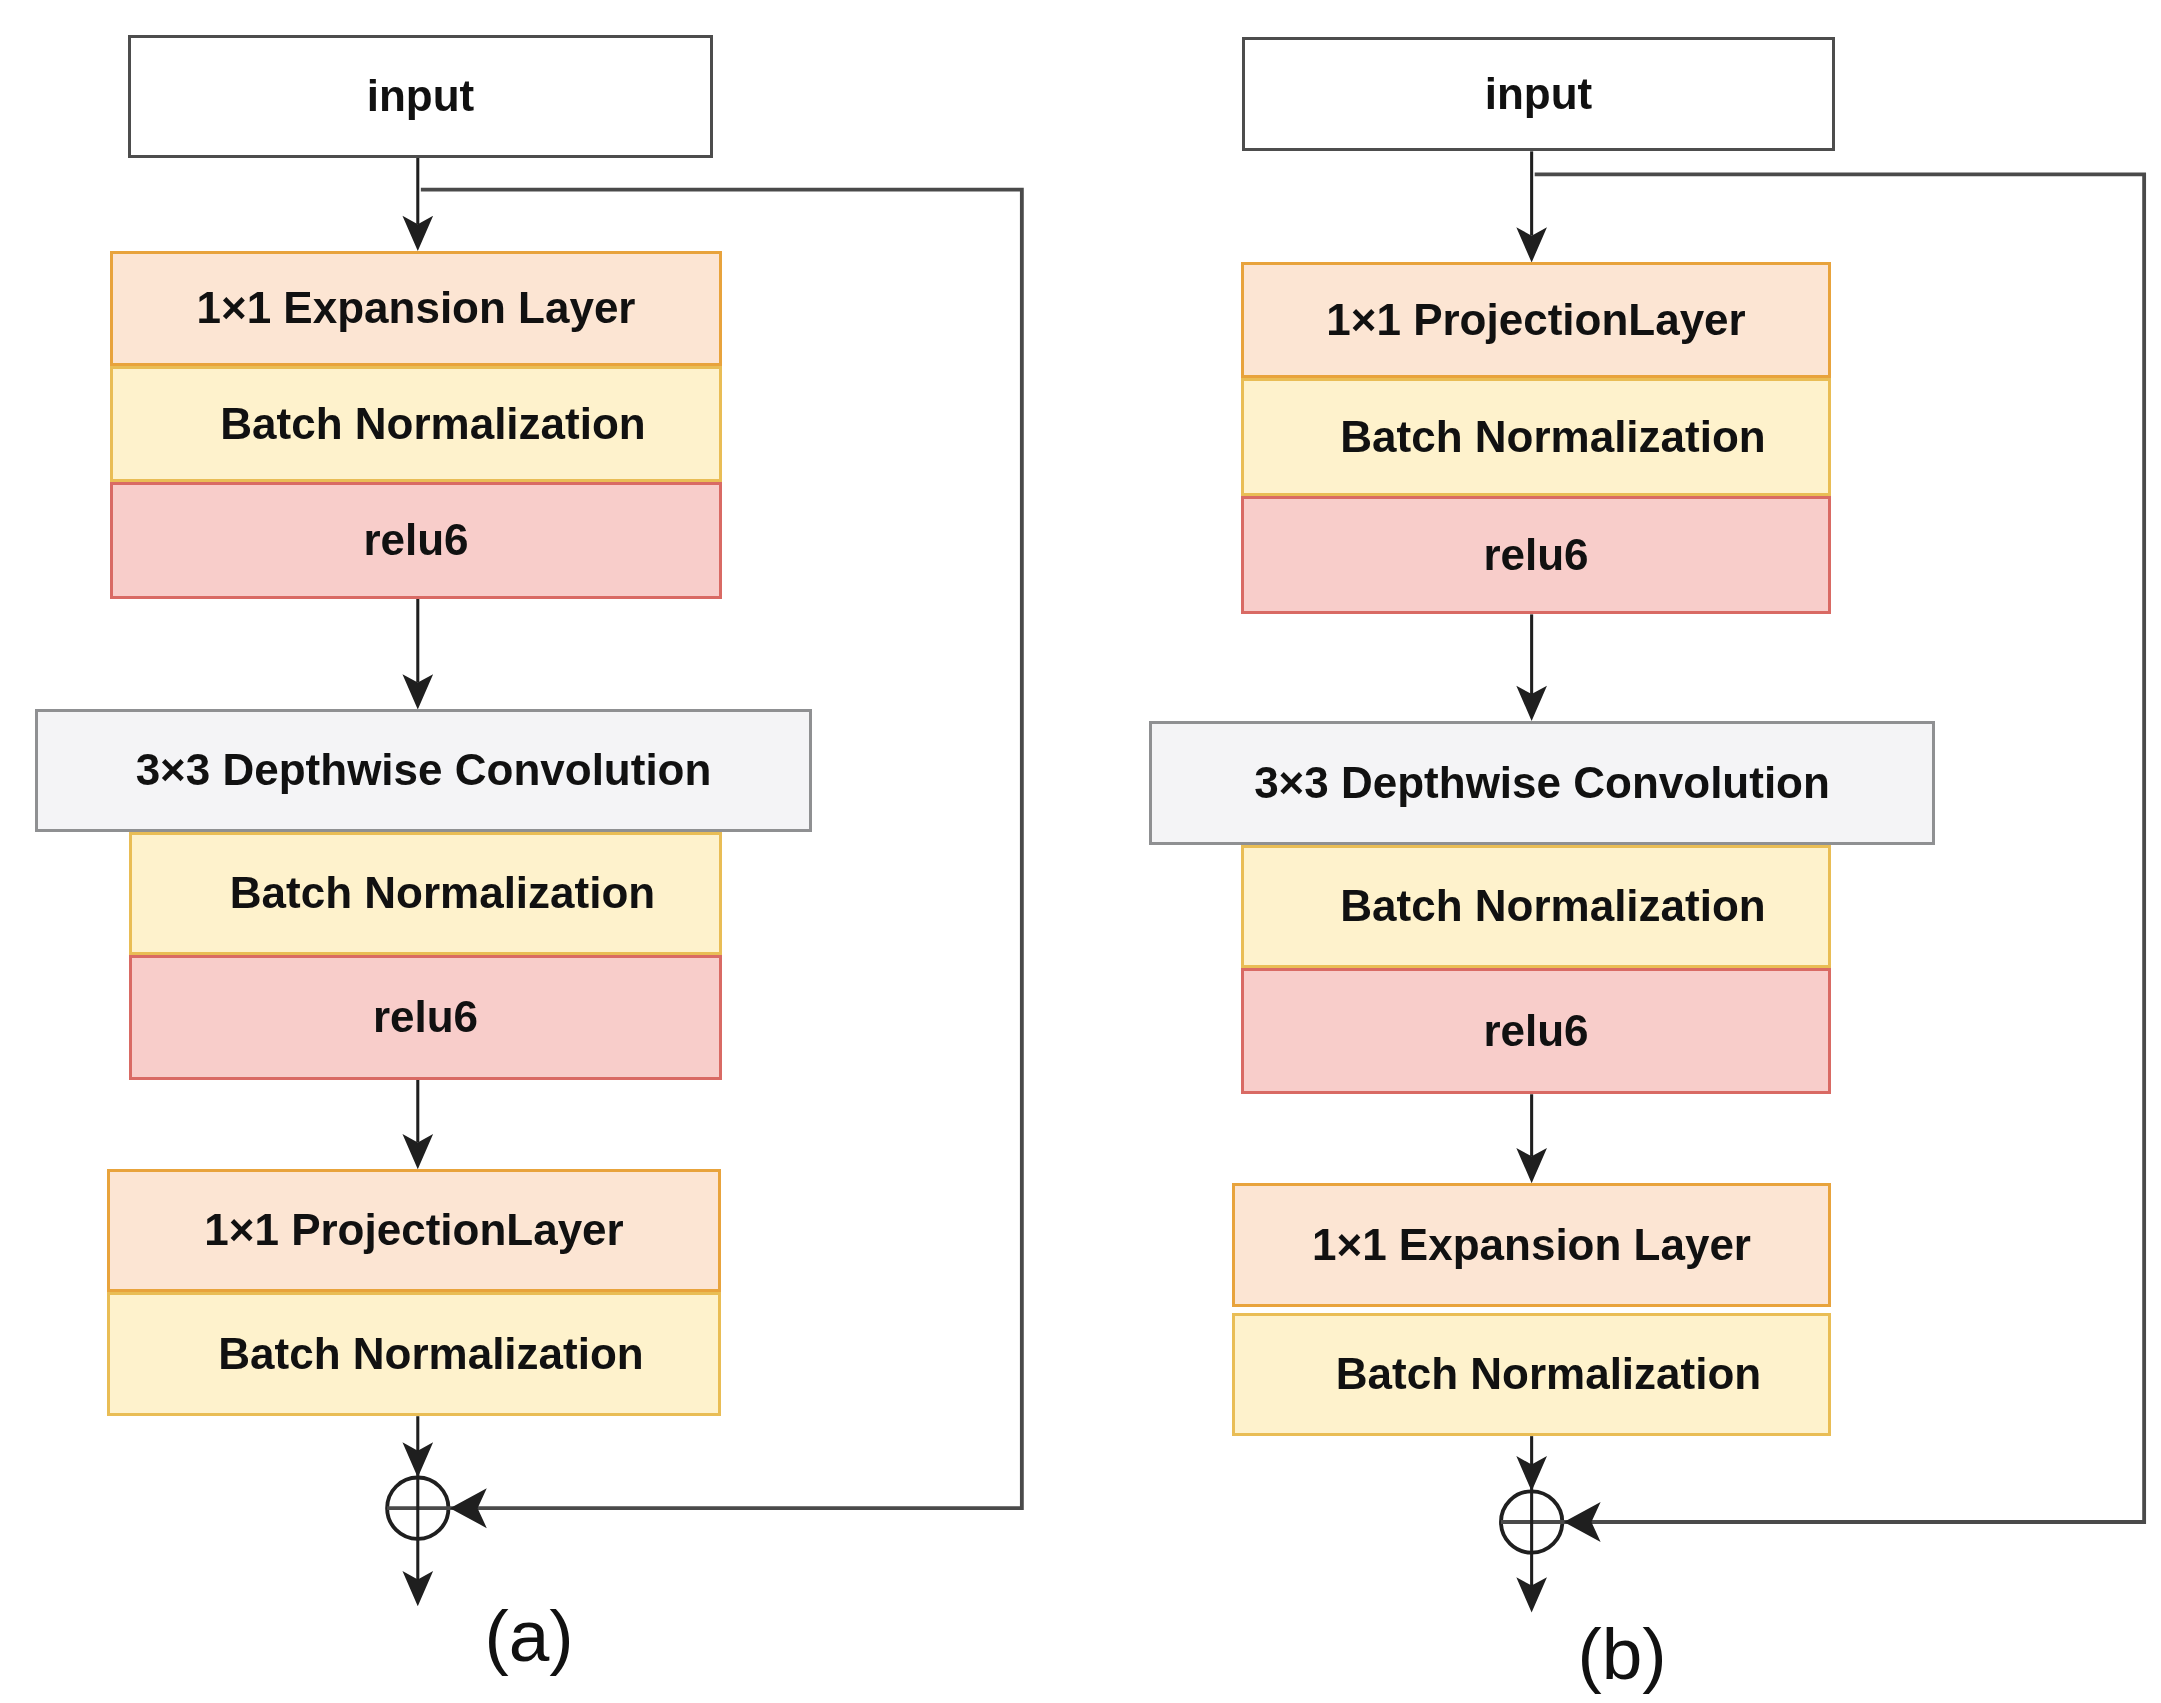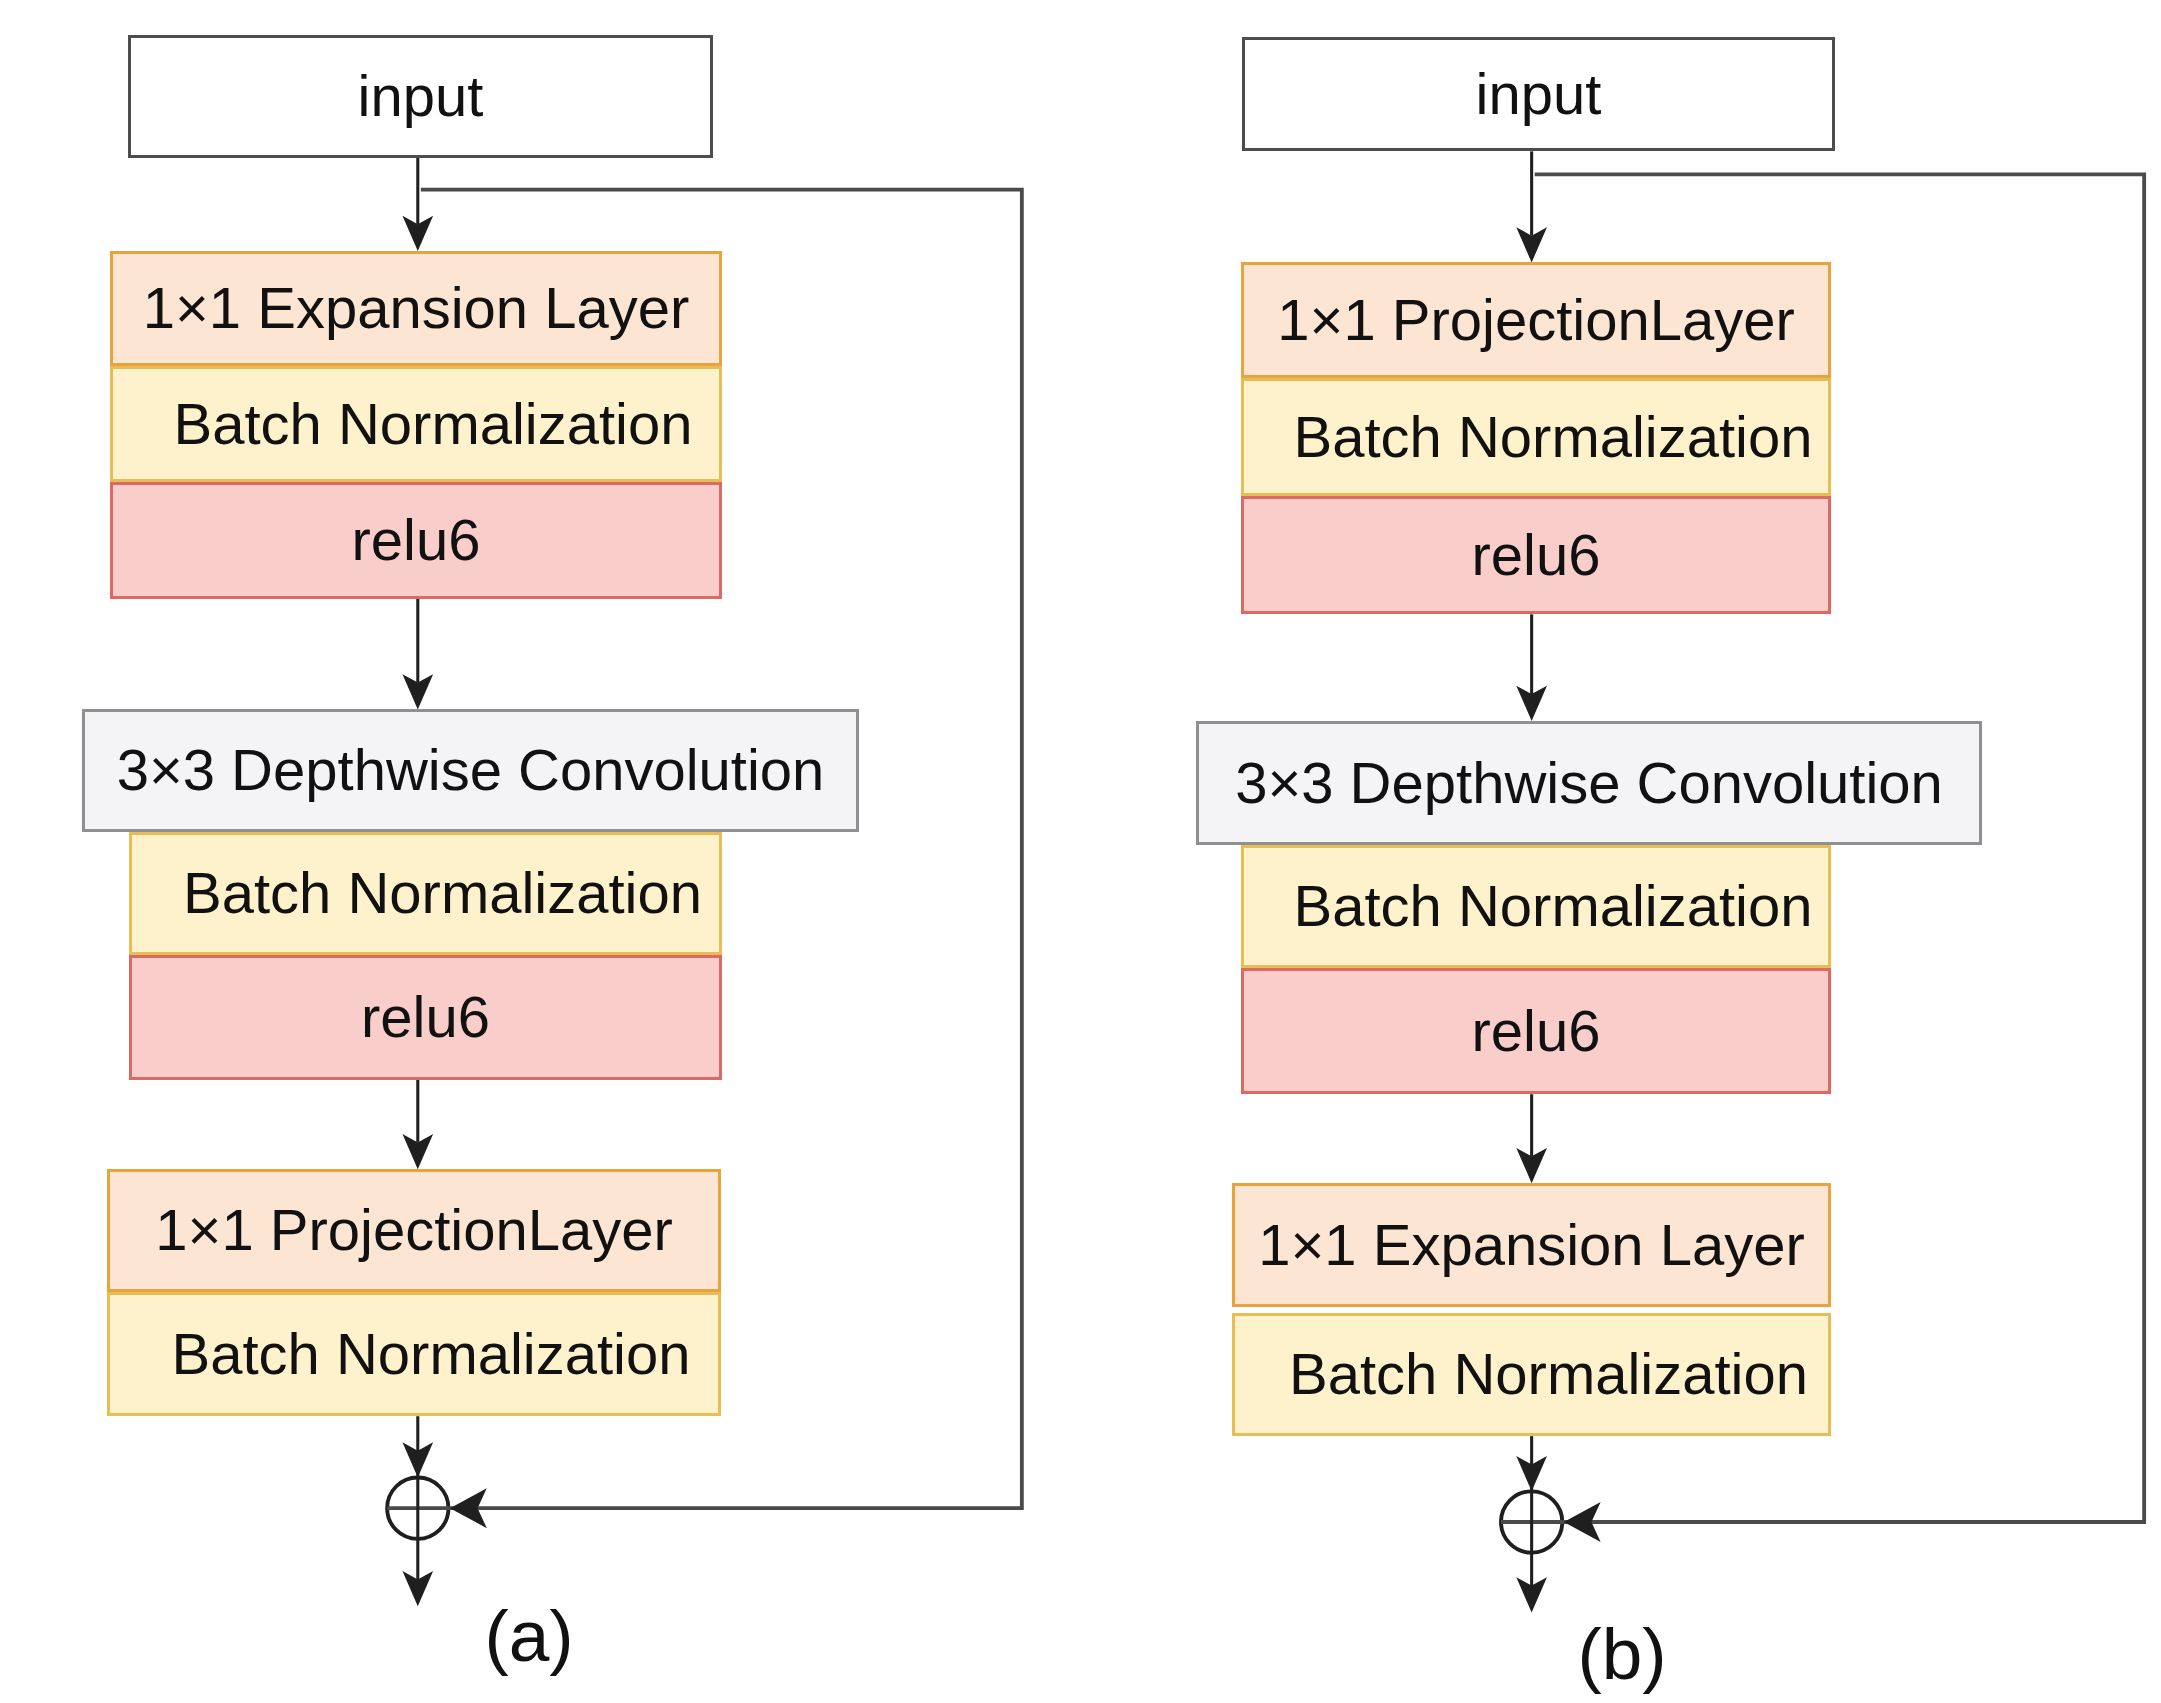--- a/index.html
+++ b/index.html
@@ -10,29 +10,30 @@
     overflow:hidden;
     font-family:"Liberation Sans", sans-serif;
     color:var(--text,#111);
   }
   .wires{position:absolute;left:0;top:0;width:2161px;height:1704px;}
   .box{
     position:absolute;
     box-sizing:border-box;
     display:flex;align-items:center;justify-content:center;
     text-align:center;
-    font-size:58px;line-height:1.05;
+    font-size:44px;line-height:1.05;
     color:var(--text,#111);
     white-space:nowrap;
+    font-weight:bold;
   }
   .box.input-node{background:#ffffff;border:3.8px solid var(--input-border,#4d4d4d);}
   .box.peach {background:var(--peach-fill,#fce5d3); border:3.8px solid var(--peach-border,#e8a33c);}
   .box.yellow{background:var(--yellow-fill,#fef2cc);border:3.1px solid var(--yellow-border,#e9bd55);padding-left:34px;}
   .box.pink  {background:var(--pink-fill,#f8cdca);  border:3.1px solid var(--pink-border,#d96a64);}
-  .box.gray  {background:var(--gray-fill,#f4f4f6);  border:3.8px solid var(--gray-border,#8f9092);margin-left:47px;}
+  .box.gray  {background:var(--gray-fill,#f4f4f6);  border:3.8px solid var(--gray-border,#8f9092);}
   .caption{
     position:absolute;
     font-size:73px;line-height:1.1;
     text-align:center;
     color:var(--text,#111);
   }
   .flow{stroke:var(--flow-line,#1f1f1f);stroke-width:4;fill:none;}
   .skip{stroke:var(--skip-line,#4a4a4a);stroke-width:5;fill:none;}
   .head{fill:var(--flow-line,#1f1f1f);stroke:none;}
   .addcircle{fill:#ffffff;stroke:var(--flow-line,#1f1f1f);stroke-width:5;}

